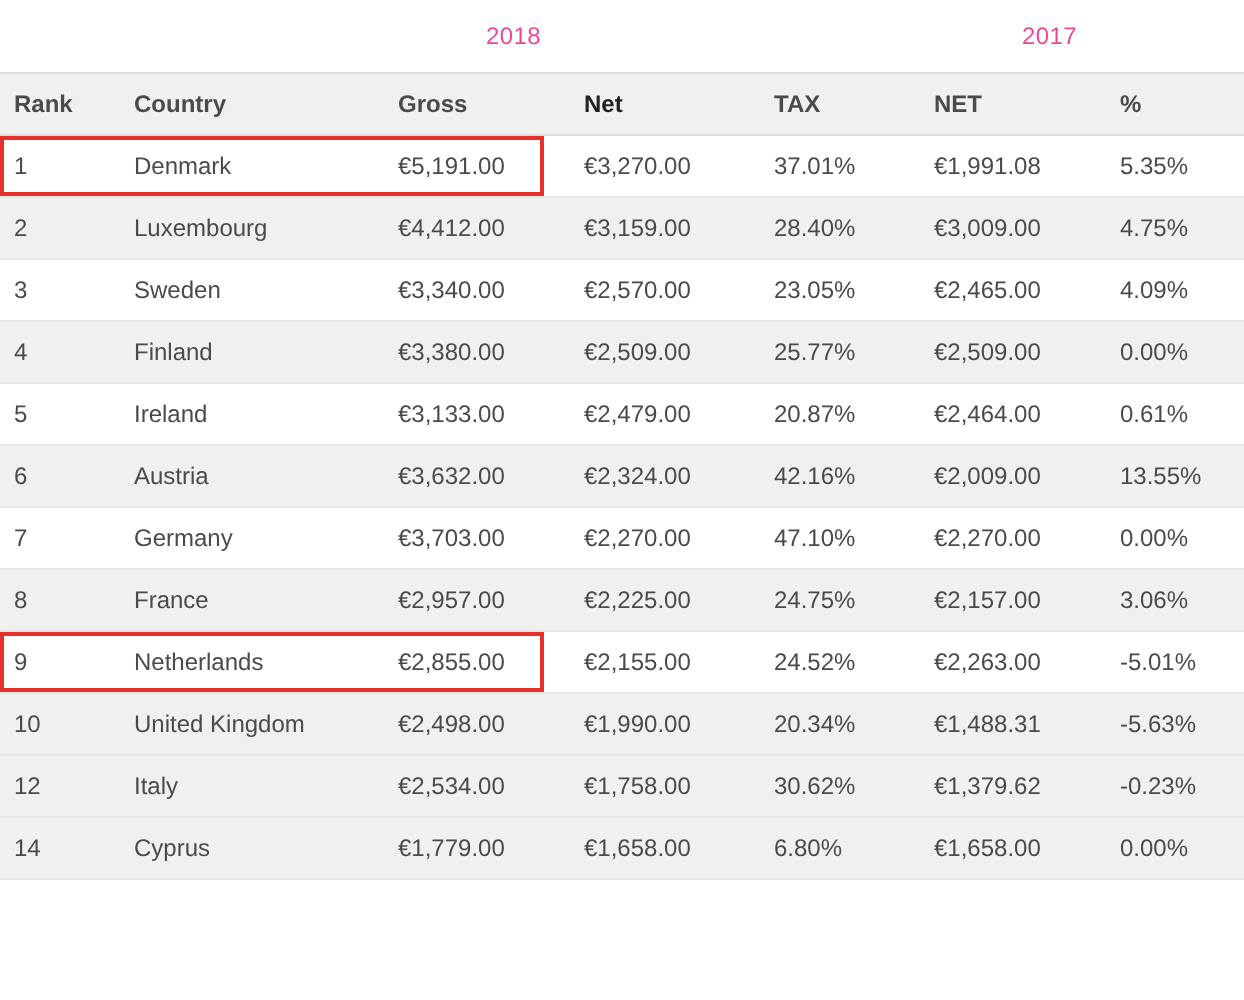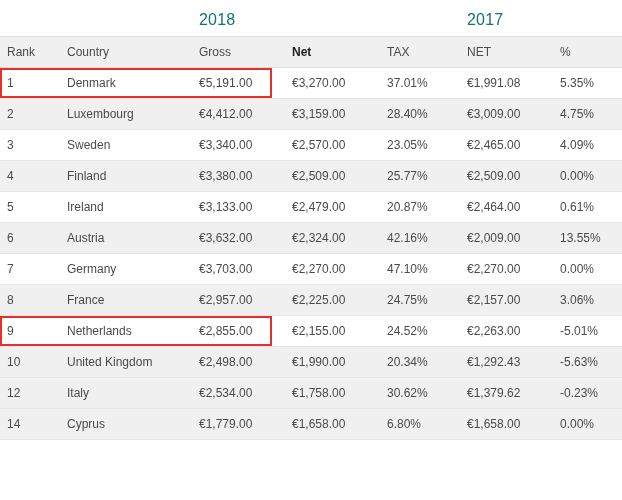--- a/index.html
+++ b/index.html
@@ -23,40 +23,42 @@
 
   
   .group-header {
     position: relative;
     height: 36px;
     background: #ffffff;
   }
   .group-label {
     position: absolute;
     top: 11px;
-    font-size: 16px;
-    color: #0f766e;
+    font-size: 12px;
+    color: #ec4899;
     letter-spacing: 0.2px;
     white-space: nowrap;
+    margin-left: 44px;
   }
 
   
   .col-header {
     position: relative;
     height: 30px;
     background: #f0f0f0;
     border-top: 1px solid #dcdcdc;
     border-bottom: 1px solid #dcdcdc;
   }
   .col-header .cell {
     position: absolute;
     top: 8px;
     font-size: 12px;
     color: #4a4a4a;
     white-space: nowrap;
+    font-weight: bold;
   }
   .col-header .cell.bold {
     font-weight: bold;
     color: #222222;
   }
 
   
   .rows { position: relative; }
   .row {
     position: relative;
@@ -197,21 +199,21 @@
         <span class="cell c-tax">24.52%</span>
         <span class="cell c-net17">€2,263.00</span>
         <span class="cell c-pct">-5.01%</span>
       </div>
       <div class="row alt">
         <span class="cell c-rank">10</span>
         <span class="cell c-country">United Kingdom</span>
         <span class="cell c-gross">€2,498.00</span>
         <span class="cell c-net">€1,990.00</span>
         <span class="cell c-tax">20.34%</span>
-        <span class="cell c-net17">€1,292.43</span>
+        <span class="cell c-net17">€1,488.31</span>
         <span class="cell c-pct">-5.63%</span>
       </div>
       <div class="row alt">
         <span class="cell c-rank">12</span>
         <span class="cell c-country">Italy</span>
         <span class="cell c-gross">€2,534.00</span>
         <span class="cell c-net">€1,758.00</span>
         <span class="cell c-tax">30.62%</span>
         <span class="cell c-net17">€1,379.62</span>
         <span class="cell c-pct">-0.23%</span>

